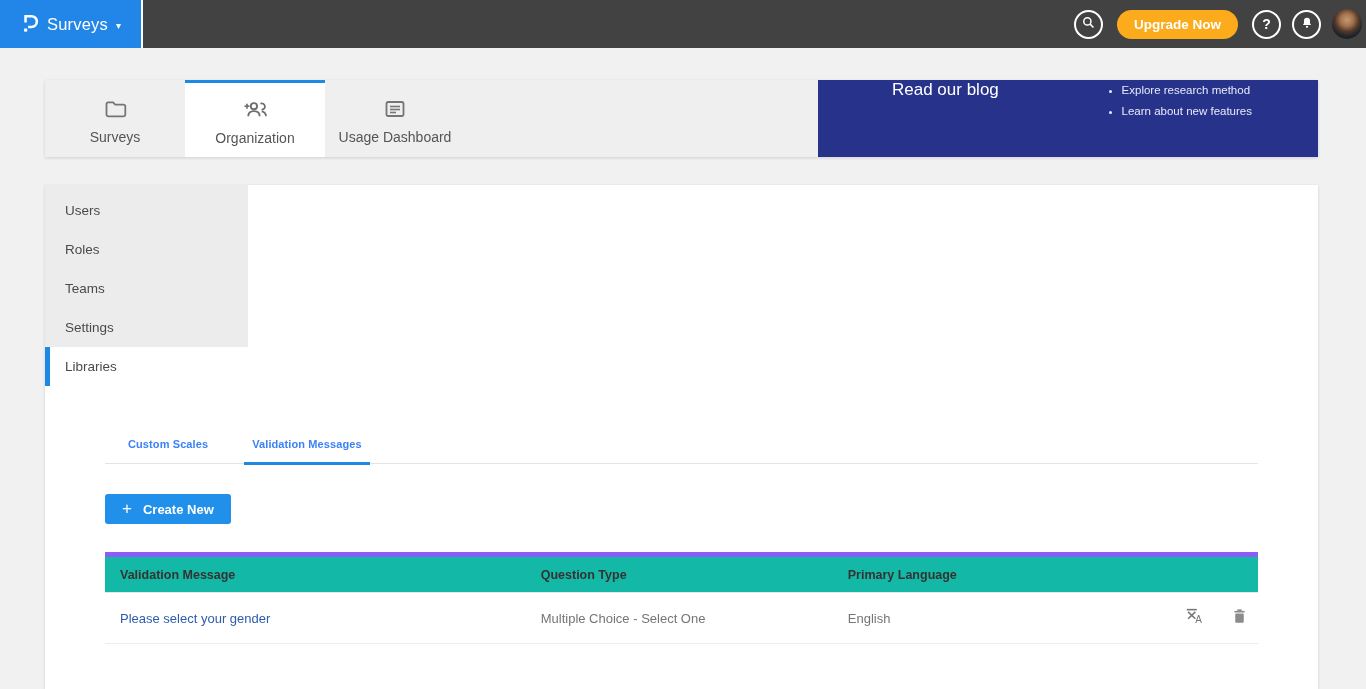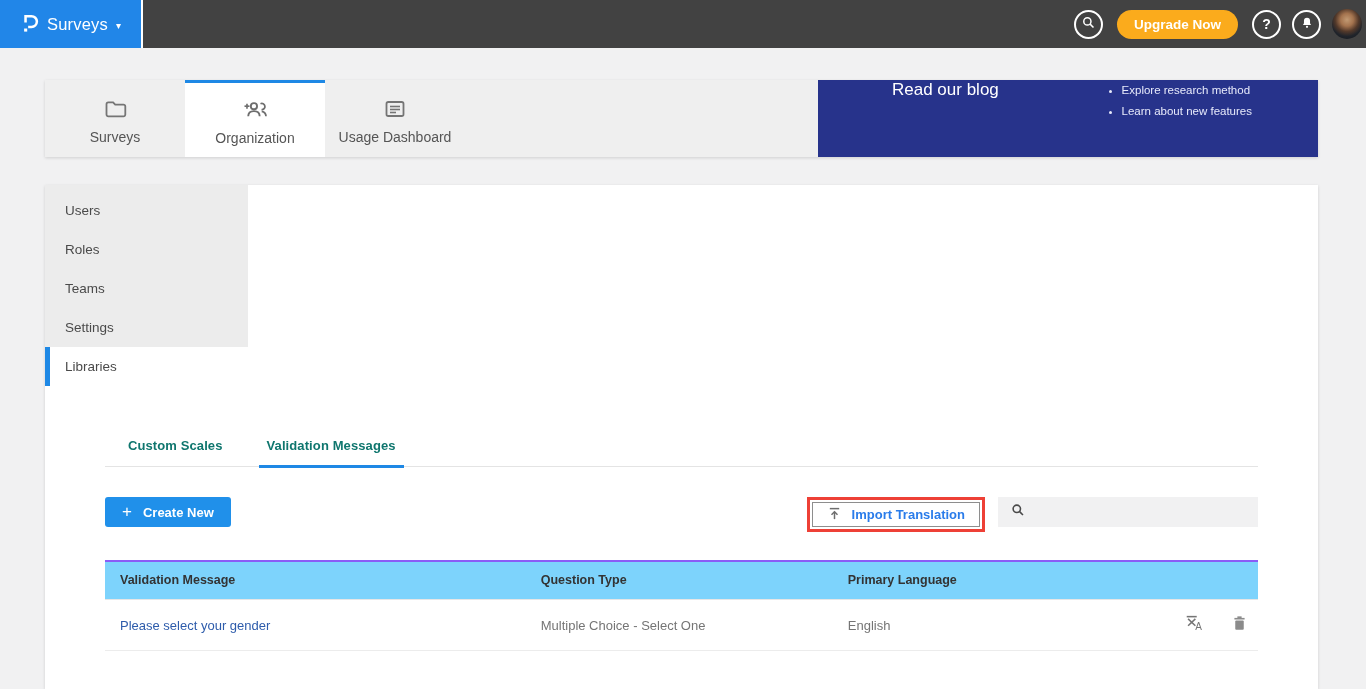--- a/index.html
+++ b/index.html
@@ -45,21 +45,21 @@
   .main-card { position:absolute; left:45px; top:185px; width:1273px; height:504px;
     background:#fff; box-shadow:0 1px 3px rgba(0,0,0,.14); display:flex;flex-direction:column; }
   .side-nav { width:203px; background:#ececec; padding-top:6px; flex-shrink:0; }
   .side-item { height:39px; display:flex; align-items:center; padding-left:15px;
     border-left:5px solid transparent; color:#4a4a4a; font-size:13.5px; cursor:pointer; }
   .side-item.selected { background:#fff; border-left-color:#1e88e5; }
 
   .content { flex:1; padding:52px 60px 0 60px; }
 
   .content-tabs { display:flex; gap:28px; border-bottom:1px solid #e4e4e4; padding-left:15px; }
-  .ctab { font-size:13px; color:#0f766e; font-weight:bold; letter-spacing:.1px;
+  .ctab { font-size:11px; color:#3b82f6; font-weight:bold; letter-spacing:.1px;
     padding:0 8px 12px 8px; border-bottom:3px solid transparent;
     margin-bottom:-2px; cursor:pointer; }
   .ctab.selected { border-bottom-color:#1e88e5; }
 
   .controls-row { margin-top:30px; display:flex; align-items:flex-start;
     justify-content:space-between; }
   .create-btn { height:30px; padding:0 17px; background:#2090ea; color:#fff;
     border:none; border-radius:3px; font-size:13px; font-weight:bold;
     display:flex; align-items:center; gap:11px; cursor:pointer;
     font-family:"Liberation Sans",sans-serif; }
@@ -69,22 +69,22 @@
   .import-btn { height:25px; padding:0 14px; background:#fff;
     border:1px solid #8e8e8e; color:#2a7cea; font-size:13px; font-weight:bold;
     display:flex; align-items:center; gap:10px; cursor:pointer;
     font-family:"Liberation Sans",sans-serif; }
   .search-box { width:260px; height:30px; background:#f1f1f2; display:flex;
     align-items:center; gap:8px; padding-left:12px; }
   .search-box input { flex:1; border:none; background:transparent; outline:none;
     font-size:13px; color:#333; font-family:"Liberation Sans",sans-serif; height:100%; }
 
   table.data { margin-top:28px; width:100%; border-collapse:collapse; table-layout:fixed; }
-  table.data thead tr { background:#7dd3fc; height:38px;
-    border-top:2px solid #8b5cf6; border-bottom:1px solid #e6e6e6; }
+  table.data thead tr { background:#14b8a6; height:38px;
+    border-top:5px solid #8b5cf6; border-bottom:1px solid #e6e6e6; }
   table.data th { text-align:left; font-size:12.5px; color:#333; font-weight:bold; }
   table.data tbody tr { height:51px; border-bottom:1px solid #ececec; }
   .col-msg { width:359px; padding-left:15px; }
   .col-type { width:253px; }
   .col-lang { width:248px; }
   .col-actions { width:90px; }
   td.cell-msg { padding-left:15px; }
   .row-link { color:#2e5cab; font-size:13px; cursor:pointer; text-decoration:none; }
   .muted { color:#757575; font-size:13px; }
   .actions-cell { text-align:right; padding-right:10px; white-space:nowrap; }
@@ -197,43 +197,20 @@
     <div class="content-tabs">
       <div class="ctab">Custom Scales</div>
       <div class="ctab selected">Validation Messages</div>
     </div>
 
     <div class="controls-row">
       <button class="create-btn">
         <span class="create-plus">+</span>
         <span>Create New</span>
       </button>
-      <div class="right-controls">
-        <div class="import-annotation">
-          <button class="import-btn">
-            <span>
-              <svg width="15" height="15" viewBox="0 0 16 16">
-                <line x1="3" y1="2.8" x2="13" y2="2.8" stroke="#6e6e6e" stroke-width="1.6"></line>
-                <line x1="8" y1="14" x2="8" y2="6.2" stroke="#6e6e6e" stroke-width="1.6"></line>
-                <path d="M4.8 9.4 L8 6.2 L11.2 9.4" fill="none" stroke="#6e6e6e" stroke-width="1.6"></path>
-              </svg>
-            </span>
-            <span>Import Translation</span>
-          </button>
-        </div>
-        <div class="search-box">
-          <span>
-            <svg width="16" height="16" viewBox="0 0 20 20">
-              <circle cx="8.5" cy="8.5" r="4.6" fill="none" stroke="#4a4a4a" stroke-width="2"></circle>
-              <line x1="12" y1="12" x2="16.2" y2="16.2" stroke="#4a4a4a" stroke-width="2"></line>
-            </svg>
-          </span>
-          <input type="text" placeholder="" style="">
-        </div>
-      </div>
     </div>
 
     <table class="data">
       <thead>
         <tr>
           <th class="col-msg">Validation Message</th>
           <th class="col-type">Question Type</th>
           <th class="col-lang">Primary Language</th>
           <th class="col-actions"></th>
         </tr>

